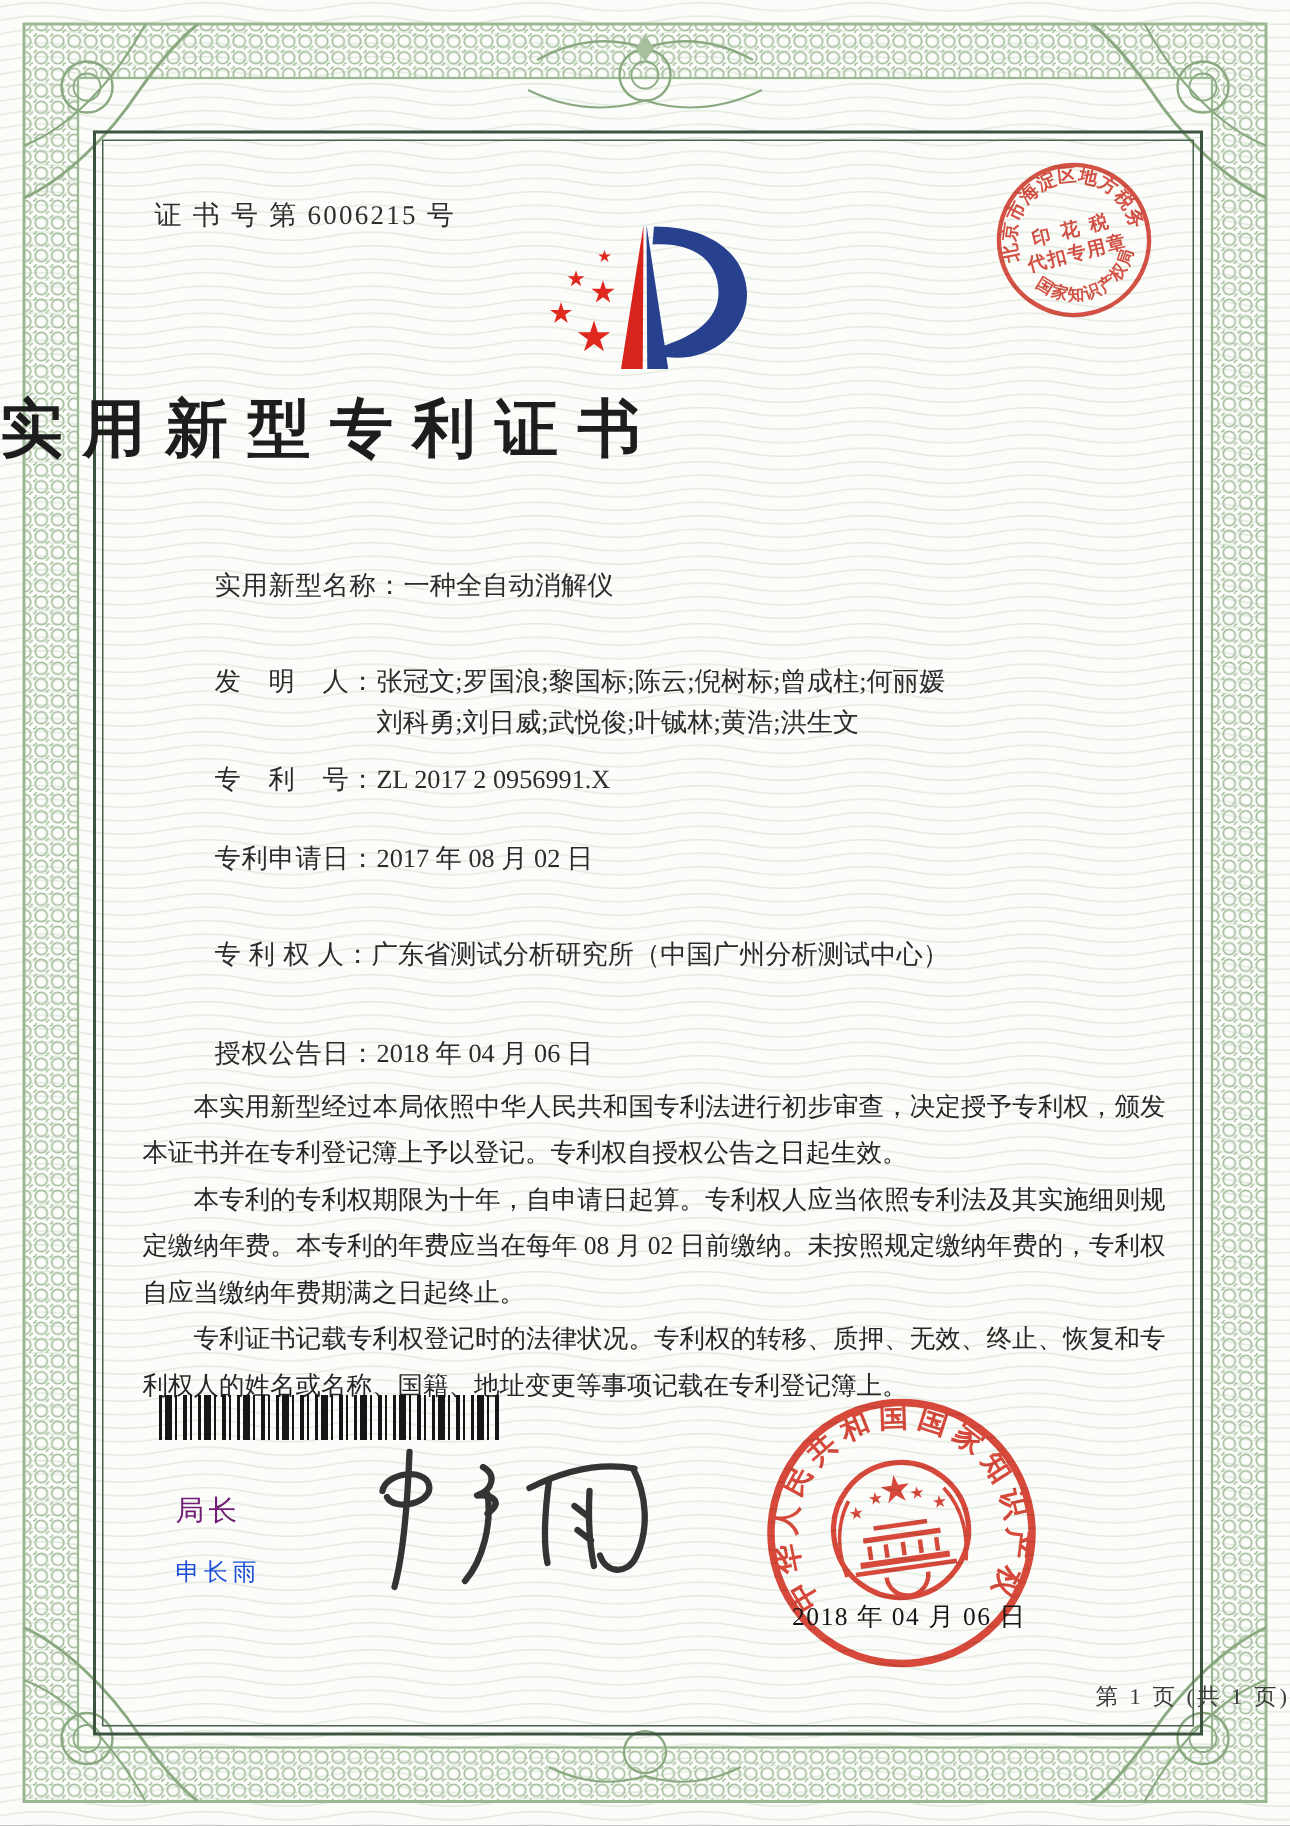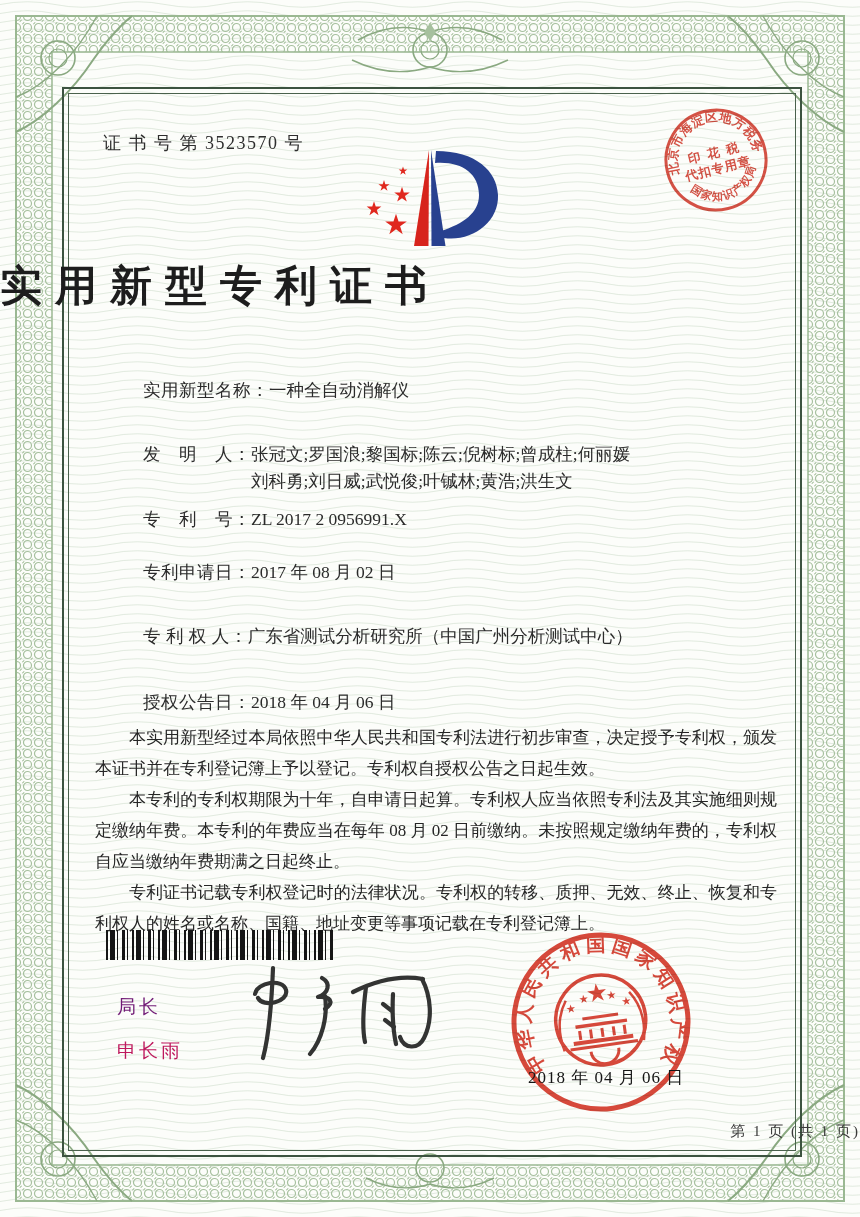--- a/index.html
+++ b/index.html
@@ -22,21 +22,21 @@
   .bodytext{left:95px;top:722px;width:682px;font-size:17px;line-height:31px;z-index:3;color:#262626;}
   .bodytext p{margin:0;text-indent:2em;text-align:justify;}
   .barcode{left:106px;top:930px;width:228px;height:30px;z-index:3;
     background-image:repeating-linear-gradient(90deg,
       #161616 0 2px, transparent 2px 4px,
       #161616 4px 9px, transparent 9px 11px,
       #161616 11px 12px, transparent 12px 16px,
       #161616 16px 19px, transparent 19px 21px,
       #161616 21px 22px, transparent 22px 26px);}
   .director-title{left:117px;top:994px;font-size:19px;letter-spacing:3px;z-index:3;color:#701a75;}
-  .director-name{left:117px;top:1038px;font-size:19px;letter-spacing:3px;z-index:3;color:#be185d;}
+  .director-name{left:117px;top:1038px;font-size:16px;letter-spacing:3px;z-index:3;color:#1d4ed8;}
   .sign{left:225px;top:952px;z-index:3;}
   .seal{left:508px;top:929px;z-index:4;transform:rotate(-8deg);opacity:.92;mix-blend-mode:multiply;}
   .seal-date{left:528px;top:1066px;font-size:17px;letter-spacing:1px;color:#151515;z-index:5;}
   .tax-stamp{left:660px;top:104px;z-index:4;transform:rotate(-14deg);opacity:.88;mix-blend-mode:multiply;}
   .footer{left:0;top:1122px;width:100%;text-align:right;font-size:15px;letter-spacing:2px;z-index:3;color:#3a3a3a;}
 </style>
 </head>
 <body>
 
 <div class="page">
@@ -89,21 +89,21 @@
     <g fill="none" stroke="#8aa981">
       <circle cx="430" cy="1168" r="14" stroke-width="1.5"></circle>
       <path d="M366 1178 Q398 1194 430 1184 Q462 1194 494 1178" stroke-width="1.4"></path>
     </g>
   </svg>
 
   <div class="abs inner-frame">
       <div class="in2"></div>
     </div>
 
-  <div class="abs cert-no">证 书 号 第 3523570 号</div>
+  <div class="abs cert-no">证 书 号 第 6006215 号</div>
 
   <svg class="abs logo" width="176" height="120" viewBox="0 0 176 120">
     <path d="M95 10 C135 10 156 30 157 54 C158 82 130 101 103 97 C96 96 94 92 100 90 C122 83 138 72 138 54 C138 32 120 20 94 22 Z" fill="#28418f"></path>
     <path d="M88 9 L73 105 L87.5 105 Z" fill="#d7241c"></path>
     <path d="M90 9 L104.5 105 L90.5 105 Z" fill="#28418f"></path>
     <g fill="#e0281e">
       <use href="#star" x="57" y="25" width="10" height="10"></use>
       <use href="#star" x="36.5" y="38.5" width="13" height="13"></use>
       <use href="#star" x="52" y="45" width="18" height="18"></use>
       <use href="#star" x="24.5" y="59.5" width="17" height="17"></use>

